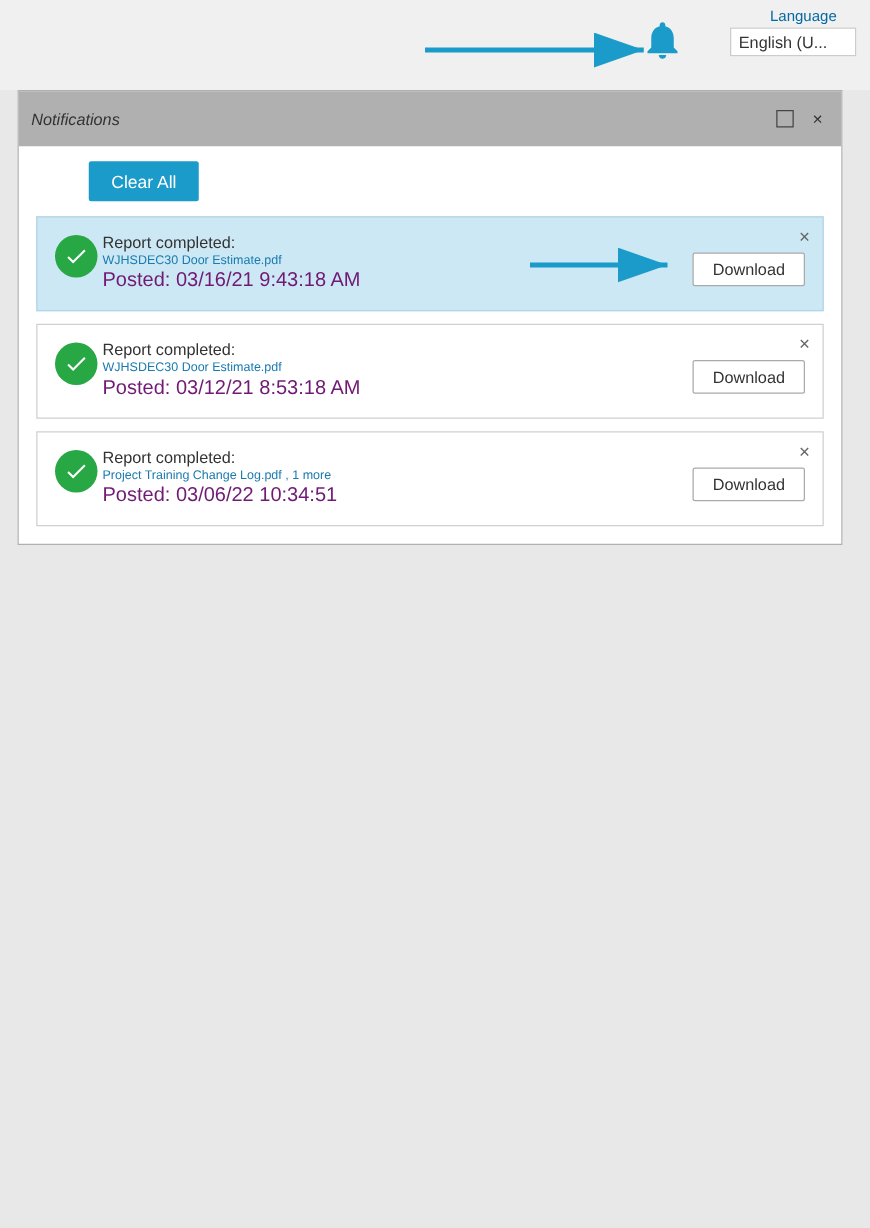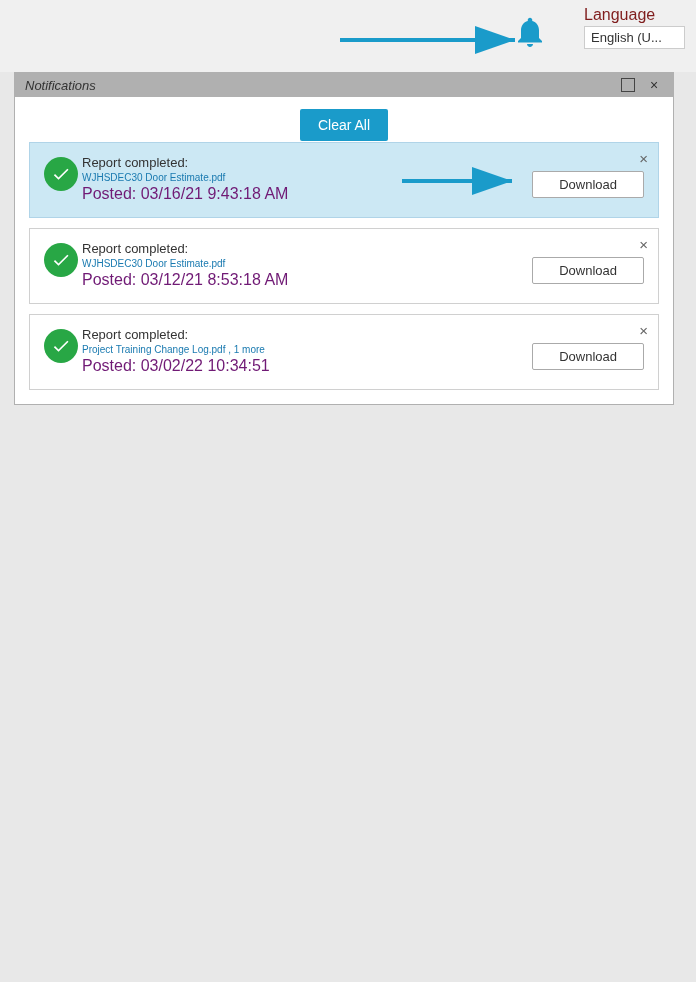--- a/index.html
+++ b/index.html
@@ -45,24 +45,25 @@
       position: absolute;
       right: 0;
       top: 0;
       width: 120px;
       text-align: left;
       padding-top: 6px;
       padding-left: 8px;
     }
 
     .language-label {
-      font-size: 16px;
-      color: #7f1d1d;
+      font-size: 12px;
+      color: #0369a1;
       display: block;
       margin-bottom: 2px;
+      margin-left: 32px;
     }
 
     .language-select {
       background: white;
       border: 1px solid #ccc;
       padding: 3px 6px;
       font-size: 13px;
       width: 101px;
       color: #333;
     }
@@ -76,21 +77,21 @@
       background: white;
       border: 1px solid #b0b0b0;
     }
 
     .panel-header {
       background: #b0b0b0;
       display: flex;
       align-items: center;
       justify-content: space-between;
       padding: 6px 10px;
-      height: 24px;
+      height: 44px;
     }
 
     .panel-title {
       font-size: 13px;
       font-style: italic;
       color: #333;
       font-weight: normal;
     }
 
     .panel-header-icons {
@@ -112,22 +113,23 @@
 
     .square-icon {
       border: 1.5px solid #444;
       width: 14px;
       height: 14px;
     }
 
     
     .clear-all-row {
       display: flex;
-      justify-content: center;
-      padding: 12px 14px 1px 14px;
+      justify-content: flex-start;
+      padding: 12px 14px 12px 14px;
+      margin-left: 42px;
     }
 
     .clear-all-btn {
       background: #1a9bca;
       color: white;
       border: none;
       padding: 8px 18px;
       font-size: 14px;
       cursor: pointer;
       border-radius: 2px;
@@ -211,21 +213,21 @@
     .card-action {
       display: flex;
       align-items: flex-end;
       padding-top: 16px;
       position: relative;
     }
 
     .download-btn {
       background: white;
       border: 1px solid #aaa;
-      padding: 5px 26px;
+      padding: 5px 15px;
       font-size: 13px;
       cursor: pointer;
       border-radius: 2px;
       color: #333;
     }
 
     
     .top-arrow-annotation {
       position: absolute;
       top: 20px;
@@ -332,21 +334,21 @@
       <span class="card-close">×</span>
       <div class="card-body">
         <div class="check-icon">
           <svg viewBox="0 0 24 24" fill="white">
             <path d="M9 16.17L4.83 12l-1.42 1.41L9 19 21 7l-1.41-1.41L9 16.17z"></path>
           </svg>
         </div>
         <div class="card-content">
           <div class="card-title">Report completed:</div>
           <div class="card-filename">Project Training Change Log.pdf , 1 more</div>
-          <div class="card-posted">Posted: 03/02/22 10:34:51</div>
+          <div class="card-posted">Posted: 03/06/22 10:34:51</div>
         </div>
         <div class="card-action">
           <button class="download-btn">Download</button>
         </div>
       </div>
     </div>
 
   </div>
 </div>
 

